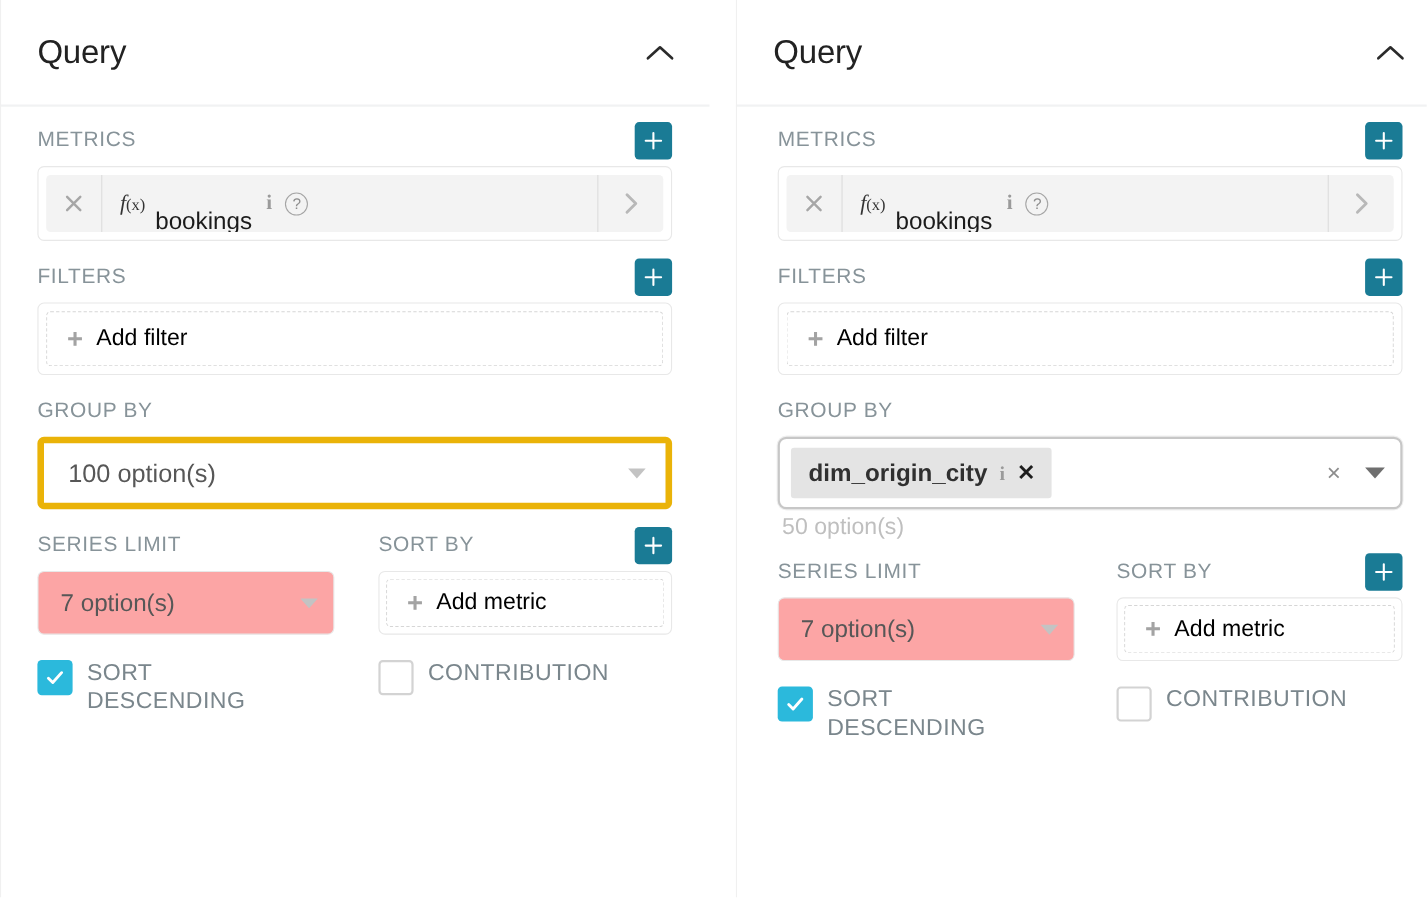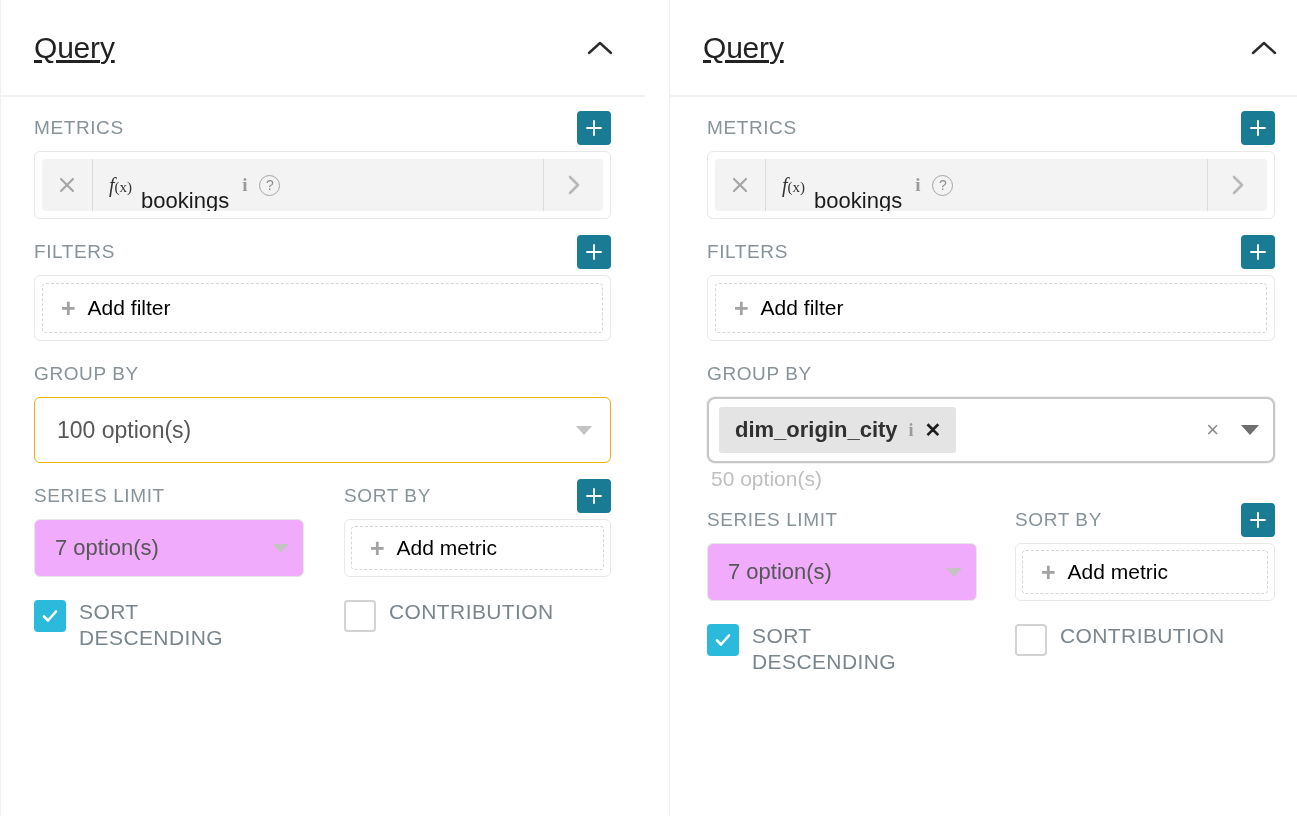--- a/index.html
+++ b/index.html
@@ -42,21 +42,20 @@
     align-items: center;
     justify-content: space-between;
     padding: 0 30px 0 34px;
     border-bottom: 2px solid #f1f2f3;
   }
   .panel-title {
     font-size: 30px;
     color: #222222;
     font-weight: 400;
     letter-spacing: -0.2px;
-    text-decoration: underline;
   }
   .chevron-up {
     width: 30px; height: 30px;
     display: flex; align-items: center; justify-content: center;
     cursor: pointer;
   }
   .chevron-up svg { display:block; }
 
   
   .panel-body { padding: 0 34px 0 34px; }
@@ -194,21 +193,21 @@
     font-weight: 600;
   }
   .dash-text {
     font-size: 21px;
     color: #000000;
   }
 
   
   .select {
     margin-top: 6px;
-    border: 1px solid #eab308;
+    border: 6px solid #eab308;
     border-radius: 6px;
     height: 66px;
     display: flex;
     align-items: center;
     justify-content: space-between;
     padding: 0 18px 0 22px;
     background: #ffffff;
     cursor: pointer;
   }
   .select-value {
@@ -289,21 +288,21 @@
 
   .small-select {
     margin-top: 6px;
     border: 1px solid #e8e8e8;
     border-radius: 6px;
     height: 58px;
     display: flex;
     align-items: center;
     justify-content: space-between;
     padding: 0 14px 0 20px;
-    background: #f0abfc;
+    background: #fca5a5;
     cursor: pointer;
   }
   .small-select .select-value { font-size: 22px; }
 
   
   .checkrow {
     display: flex;
     margin-top: 22px;
   }
   .checkbox-group {

